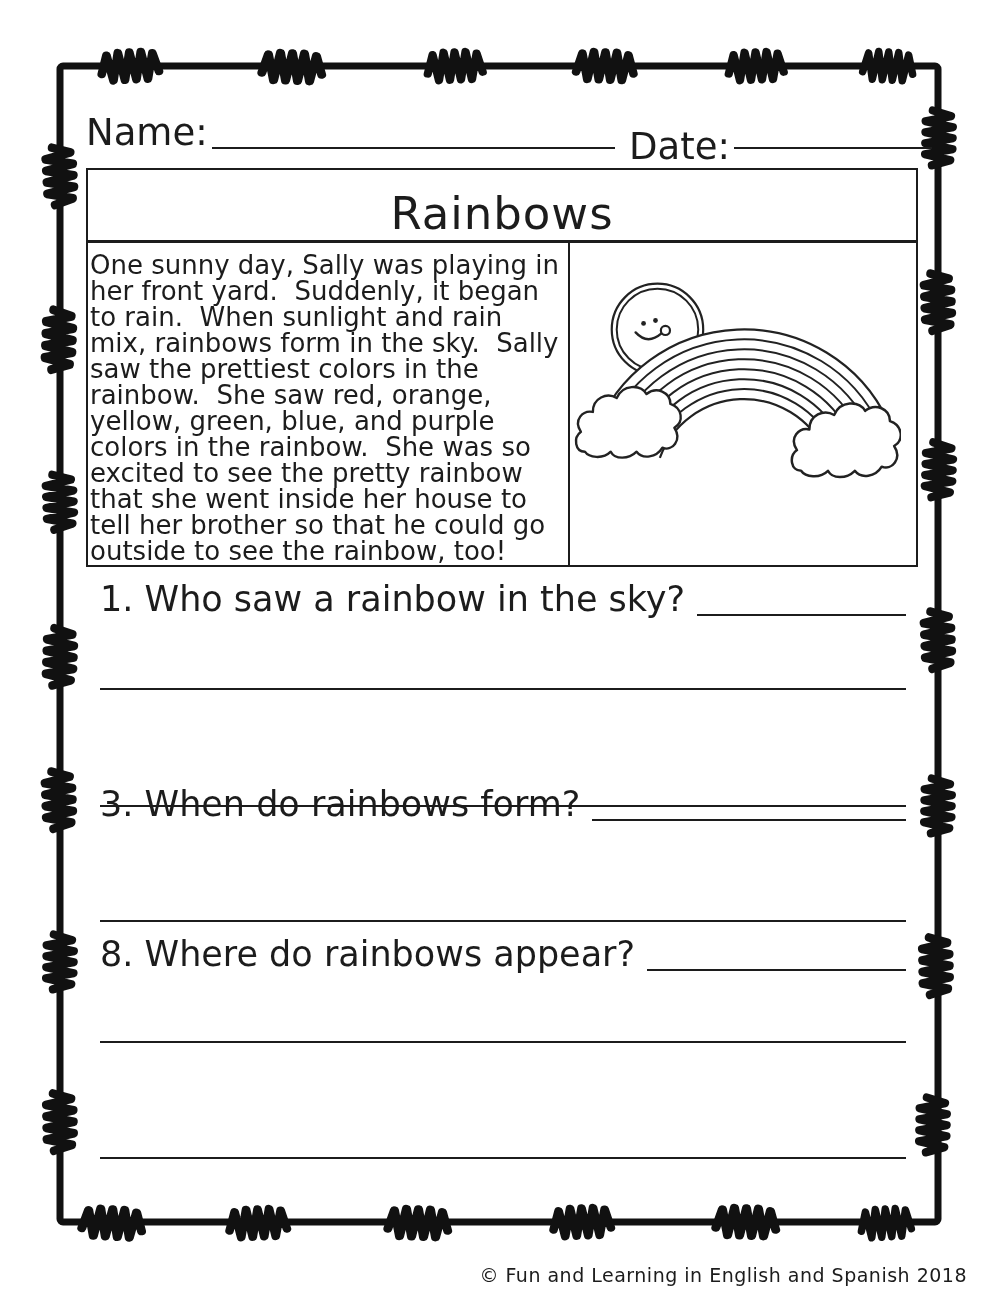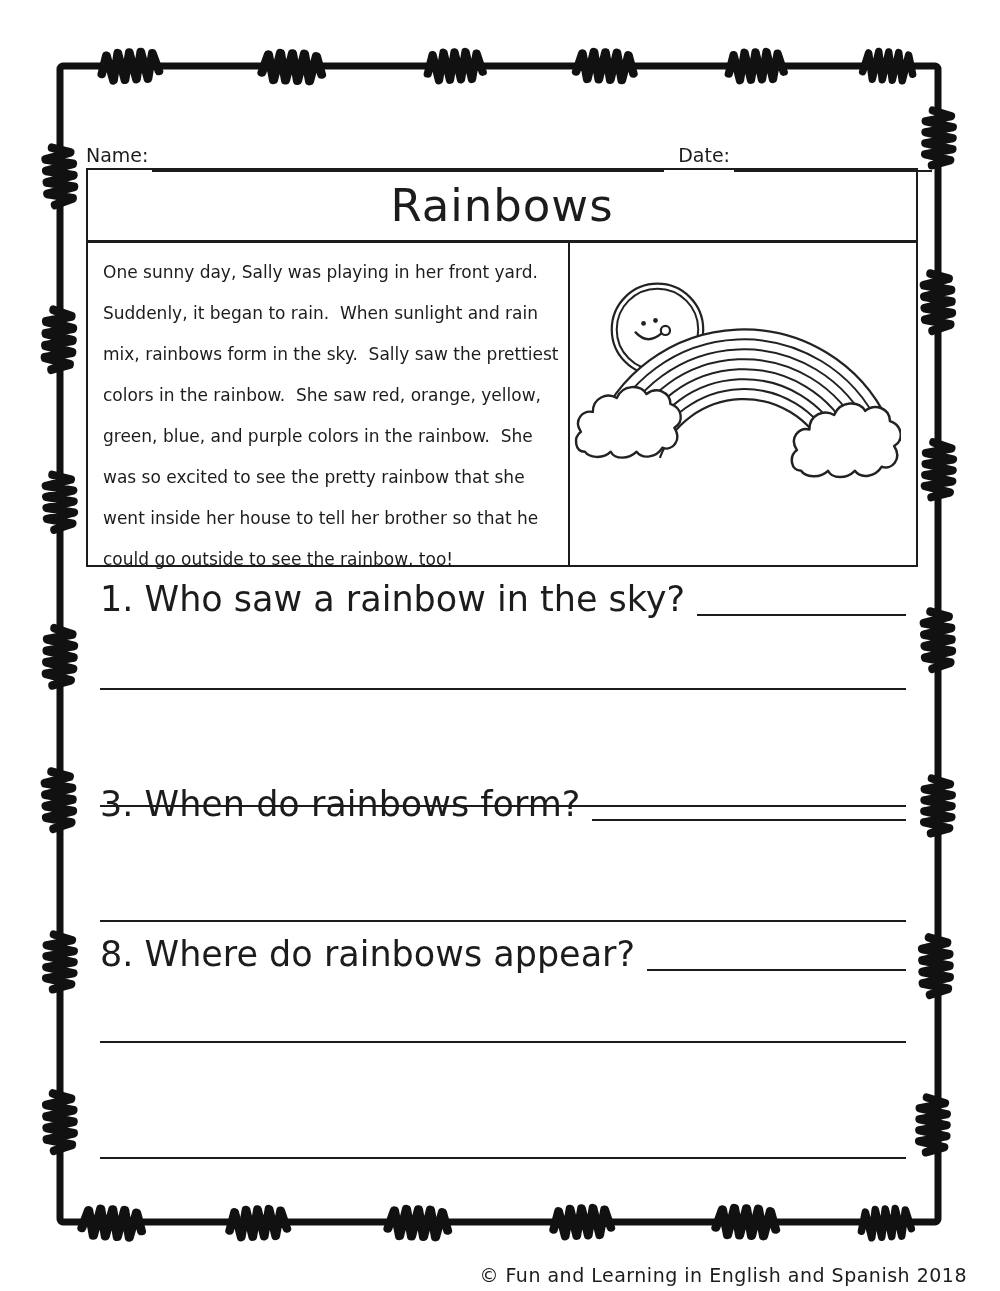--- a/index.html
+++ b/index.html
@@ -6,44 +6,44 @@
   .page {
     position:relative; width:1000px; height:1291px;
     background:#ffffff; overflow:hidden;
     font-family:"DejaVu Sans", sans-serif; color:#1c1c1c;
   }
   svg { display:block; }
   .border-svg { position:absolute; left:0; top:0; }
 
   
   .name-row {
-    position:absolute; left:86px; top:110px; width:846px;
-    display:flex; align-items:flex-end; font-size:19px;
+    position:absolute; left:86px; top:102px; width:846px;
+    display:flex; align-items:center; font-size:37px;
   }
   .name-row .lbl { white-space:nowrap; line-height:34px; }
   .write-line { border-bottom:2.5px solid #1c1c1c; height:30px; }
   .name-line { flex:1; margin:0 6px 0 4px; }
   .date-lbl { margin-left:8px;margin-top:28px; }
   .date-line { width:198px; margin-left:4px; }
 
   
   .title-box {
     position:absolute; left:86px; top:168px; width:828px; height:70px;
-    border:2.5px solid #1c1c1c; display:flex; align-items:center; justify-content:center;
+    border:2.5px solid #1c1c1c; display:flex; align-items:flex-end; justify-content:center;
   }
   .title-box h1 { margin:0; font-size:45px; font-weight:normal; letter-spacing:1px; }
 
   
   .passage-box {
     position:absolute; left:86px; top:241px; width:828px; height:322px;
     border:2.5px solid #1c1c1c; display:flex;
   }
   .passage-text {
-    width:482px; padding:9px 6px 6px 15px; box-sizing:border-box;
-    font-size:17px; line-height:41px; white-space:pre-wrap;
+    width:482px; padding:9px 6px 6px 2px; box-sizing:border-box;
+    font-size:26px; line-height:26px; white-space:pre-wrap;
     border-right:2.5px solid #1c1c1c;
   }
   .passage-art { flex:1; position:relative; }
 
   
   .q-row {
     position:absolute; left:100px; width:806px;
     display:flex; align-items:flex-end; font-size:35px;
   }
   .q-row .q-lbl { white-space:nowrap; line-height:33px; }

